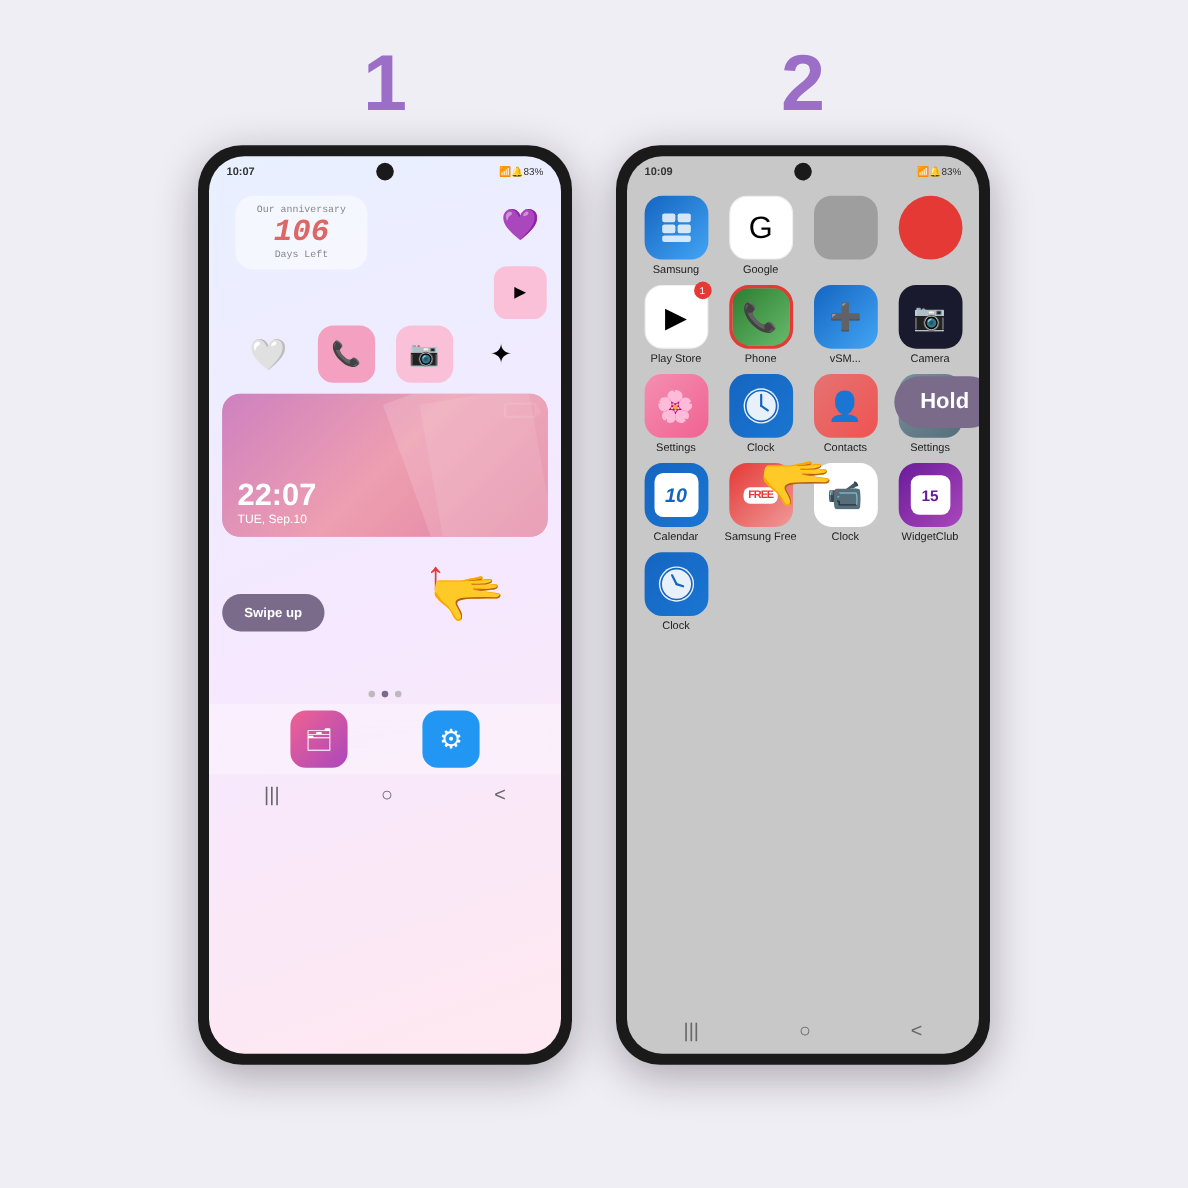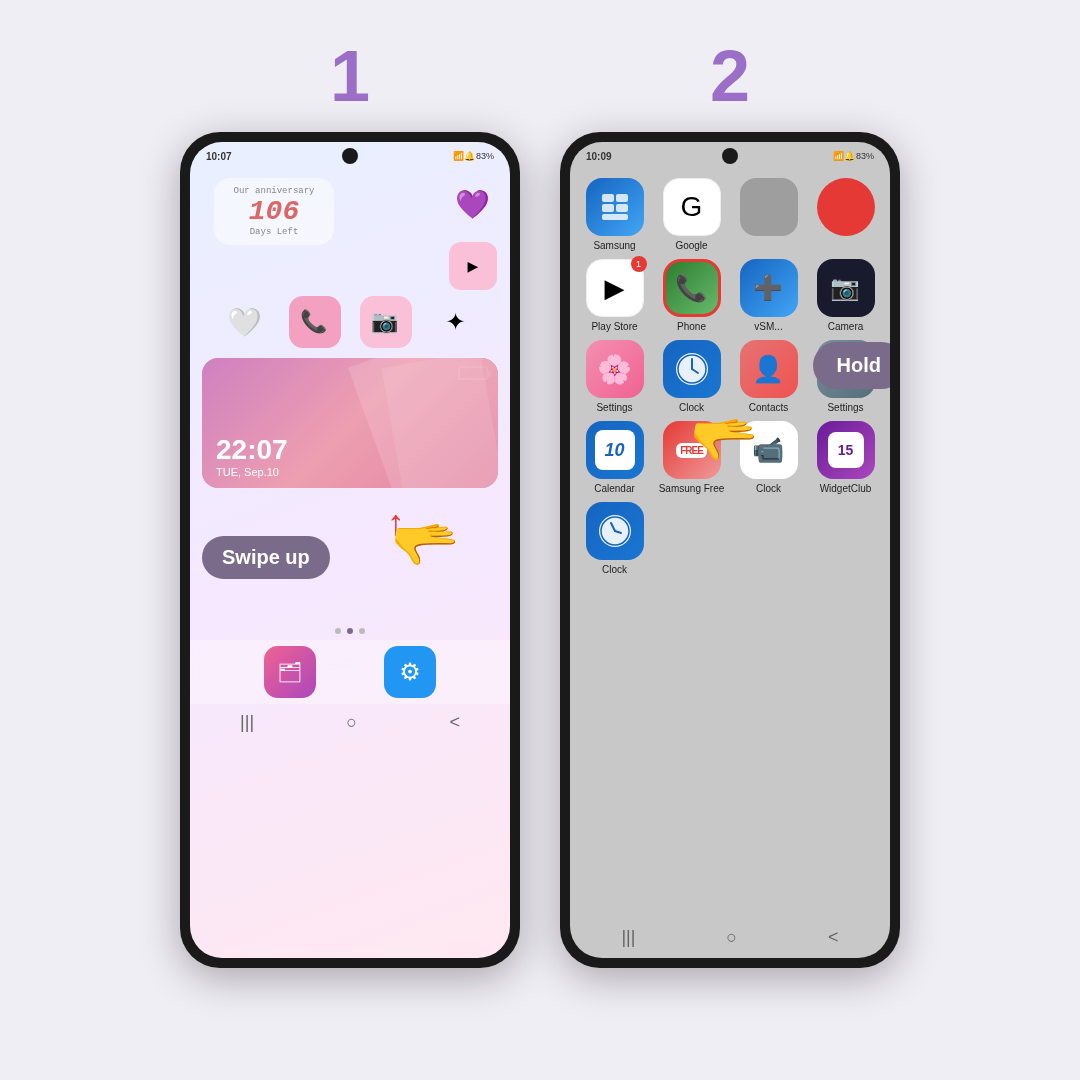--- a/index.html
+++ b/index.html
@@ -332,21 +332,21 @@
               <div style="position:absolute; right:-20px; top:-20px; width:140px; height:200px; background: rgba(255,255,255,0.15); transform: rotate(-20deg);"></div>
               <div style="position:absolute; right:0; top:0; width:100px; height:200px; background: rgba(255,255,255,0.1); transform: rotate(-10deg);"></div>
             </div>
             <div class="music-overlay">
               <div class="music-time">22:07</div>
               <div class="music-date">TUE, Sep.10</div>
             </div>
           </div>
 
           <div style="position: relative; height: 130px; display:flex; align-items:center;">
-            <div class="swipe-btn" style="position:relative; bottom:auto; left:auto; margin:10px 12px; font-size:20px; padding:10px 20px;">Swipe up</div>
+            <div class="swipe-btn" style="position:relative; bottom:auto; left:auto; margin:10px 12px; font-size:12px; padding:10px 20px;">Swipe up</div>
 
             <div style="position:absolute; right:105px; top:10px; font-size:36px; color:#e53935; font-weight:bold;">↑</div>
 
             <div style="position:absolute; right:50px; top:20px; font-size:55px;">🫳</div>
           </div>
 
           <div class="dots">
             <div class="dot"></div>
             <div class="dot active"></div>
             <div class="dot"></div>

